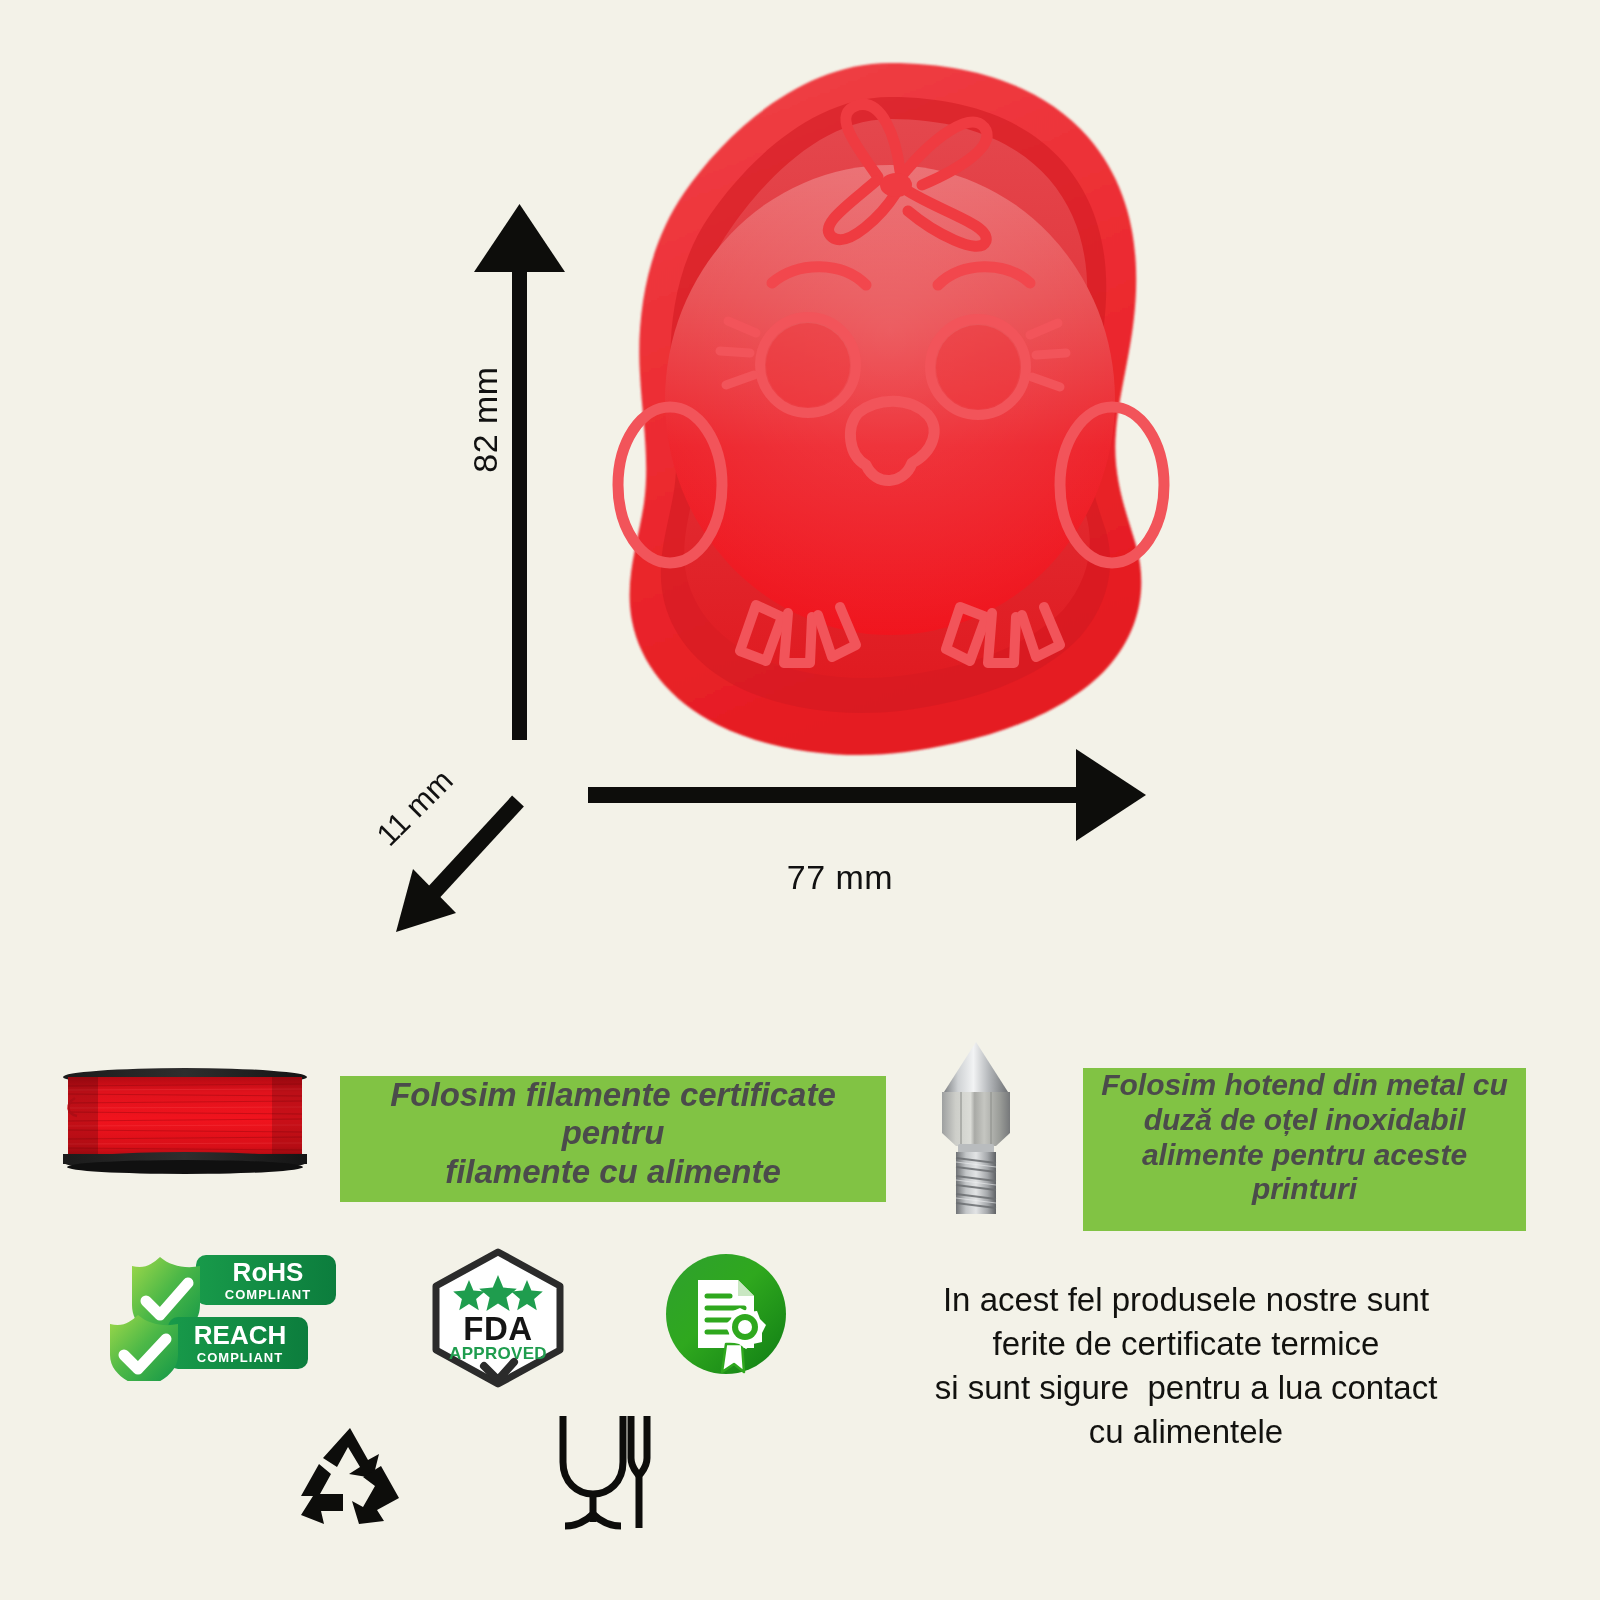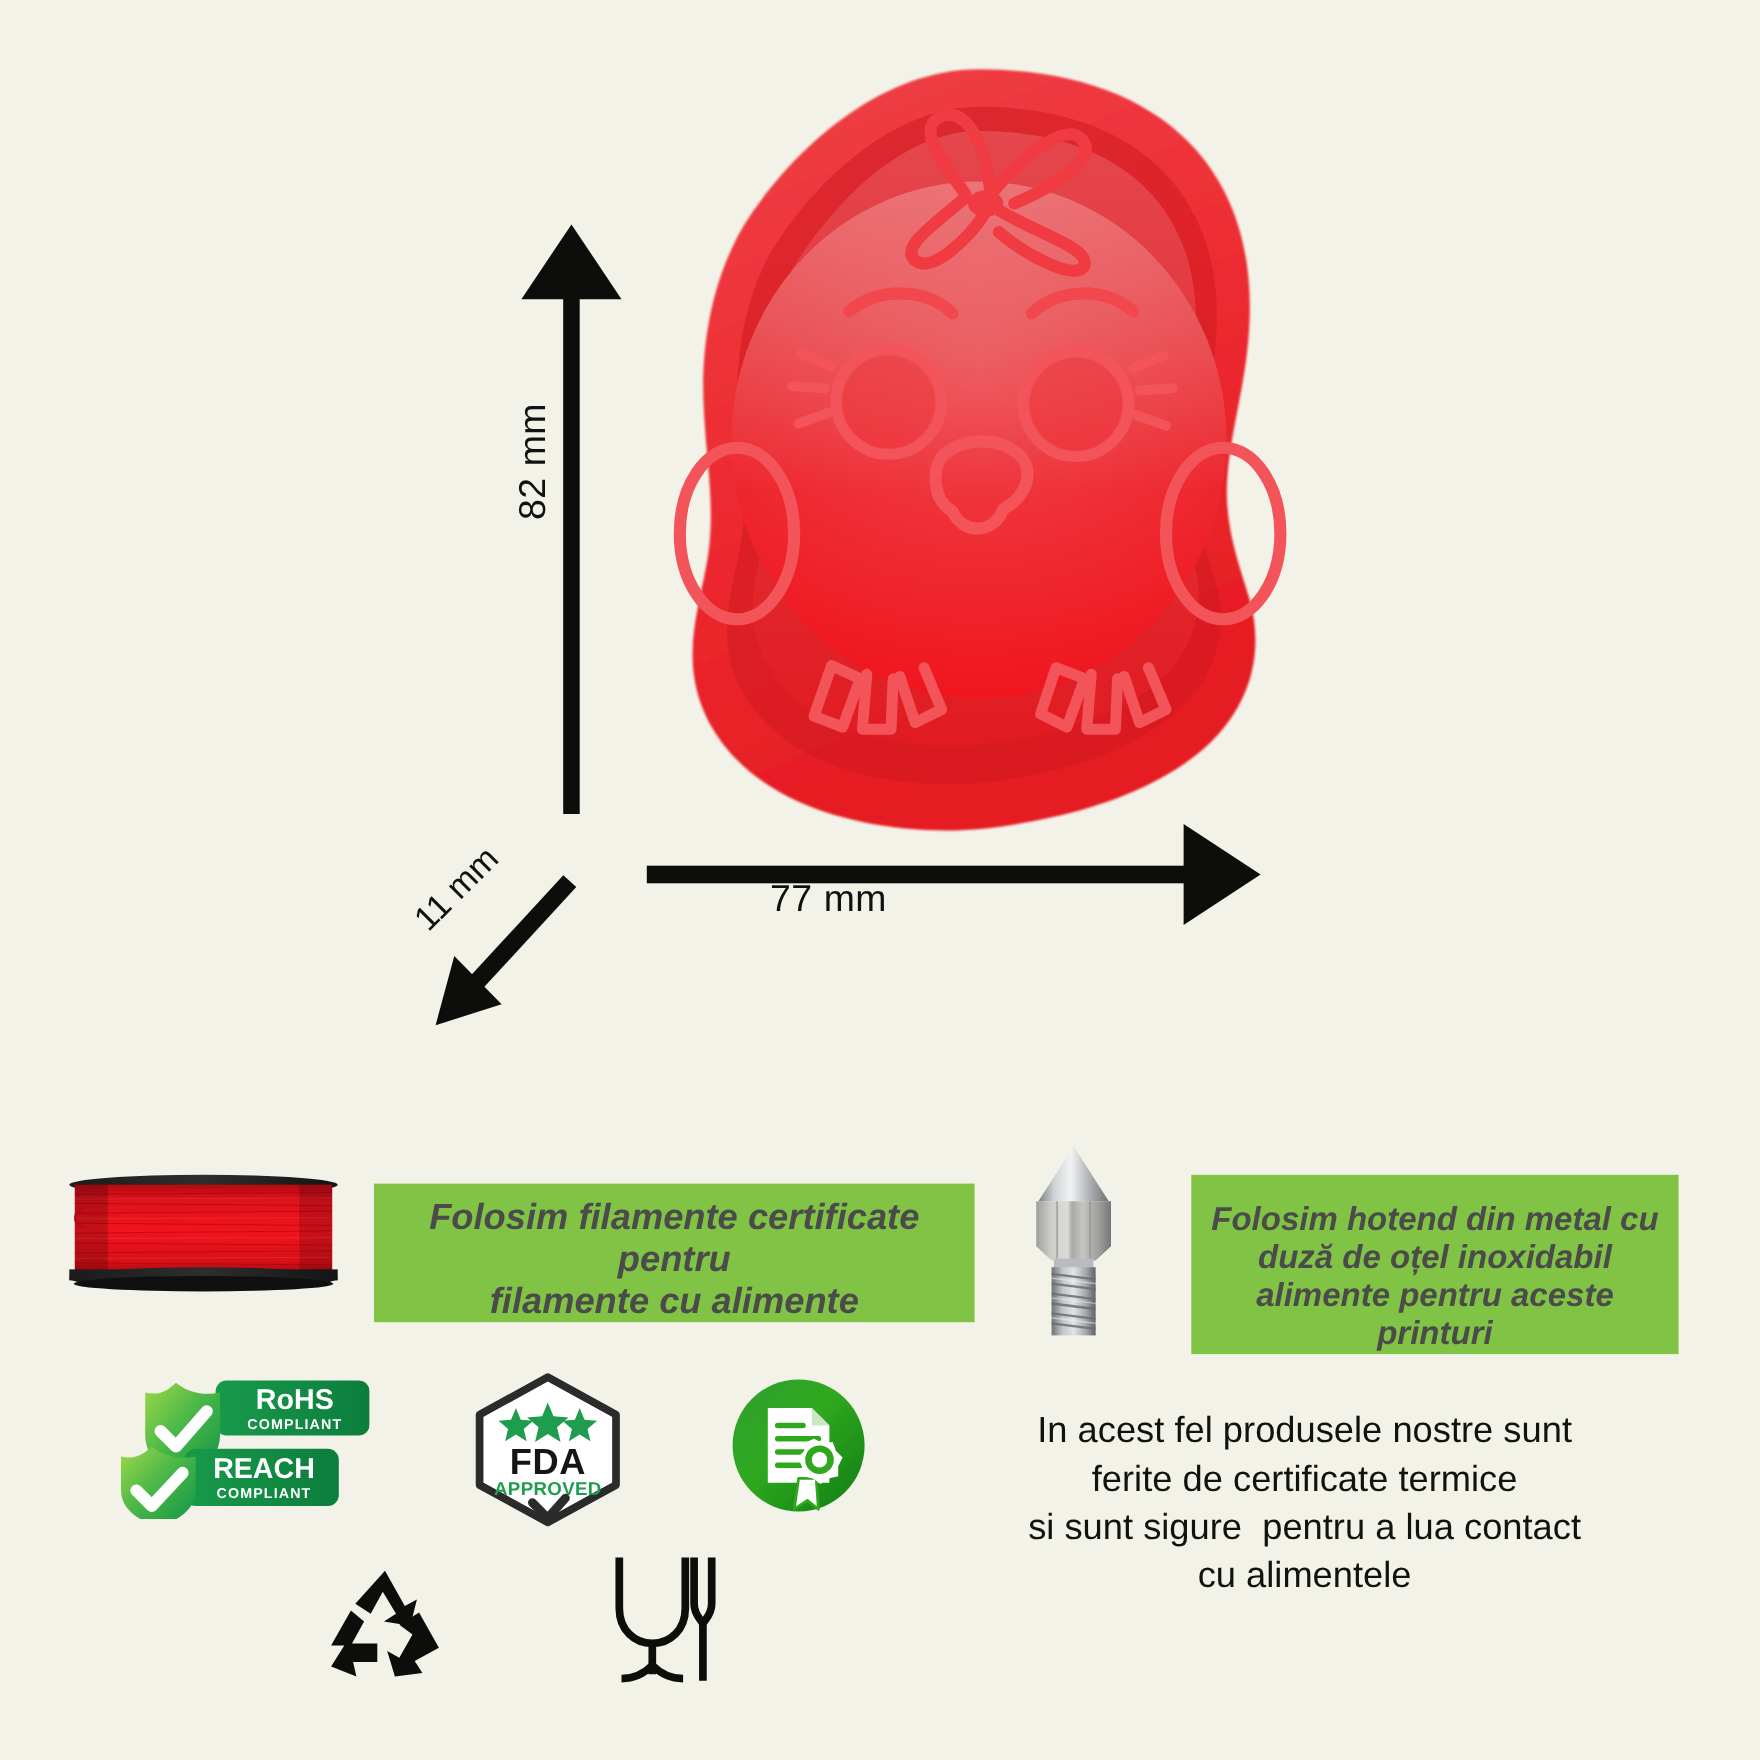--- a/index.html
+++ b/index.html
@@ -40,22 +40,23 @@
     font-size: 34px;
     color: #111;
     transform: rotate(-90deg);
     transform-origin: center center;
     letter-spacing: 0.5px;
     white-space: nowrap;
   }
   #dim-width-label {
     position: absolute;
     left: 700px;
-    top: 798px;
+    top: 858px;
     width: 280px;
+    text-align: center;
     font-size: 34px;
     color: #111;
     letter-spacing: 0.5px;
   }
   #dim-depth-label {
     position: absolute;
     left: 330px;
     top: 790px;
     width: 170px;
     text-align: center;
@@ -68,21 +69,21 @@
 
   
   .banner {
     position: absolute;
     background: #81c344;
     color: #4b4b4b;
     font-style: italic;
     font-weight: bold;
     text-align: center;
     display: flex;
-    align-items: flex-end;
+    align-items: flex-start;
     justify-content: center;
     line-height: 1.16;
   }
   #banner-filament {
     left: 340px;
     top: 1076px;
     width: 546px;
     height: 126px;
     font-size: 33px;
     padding: 0 10px;

